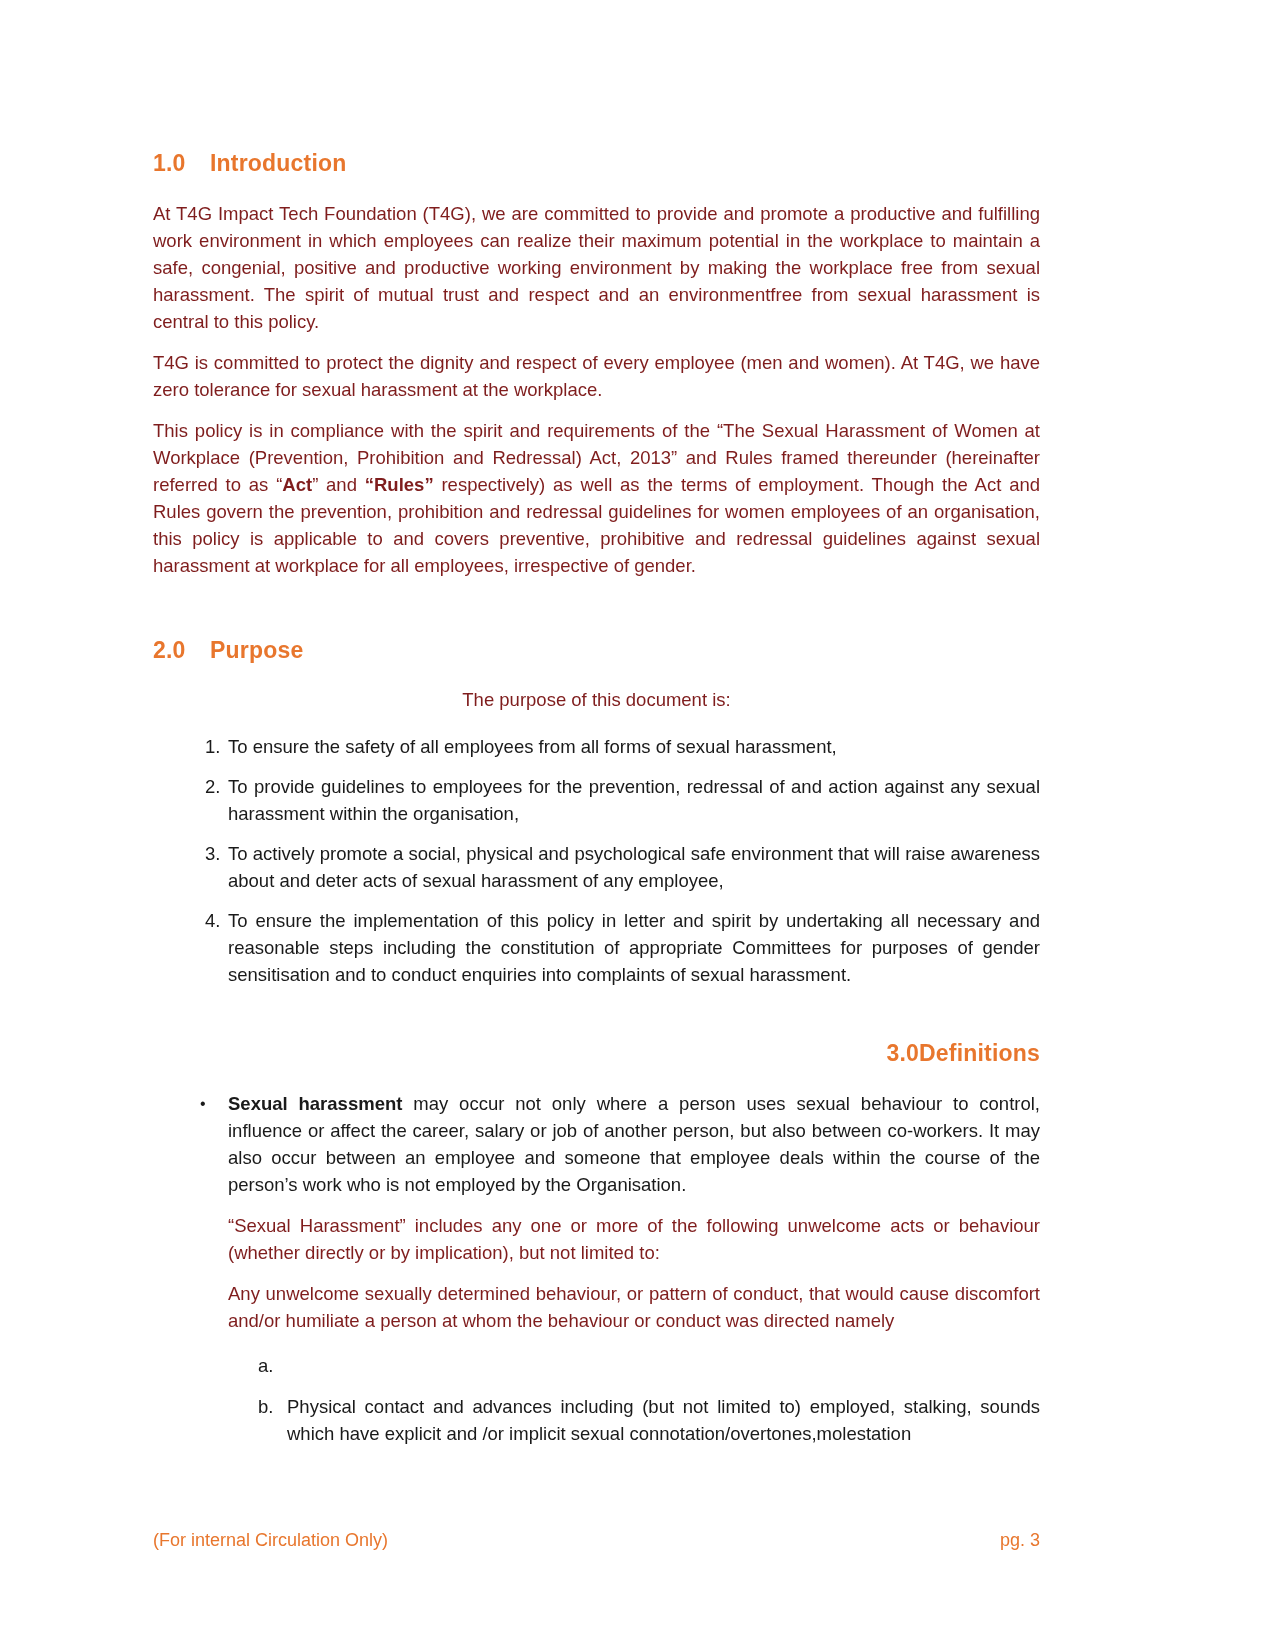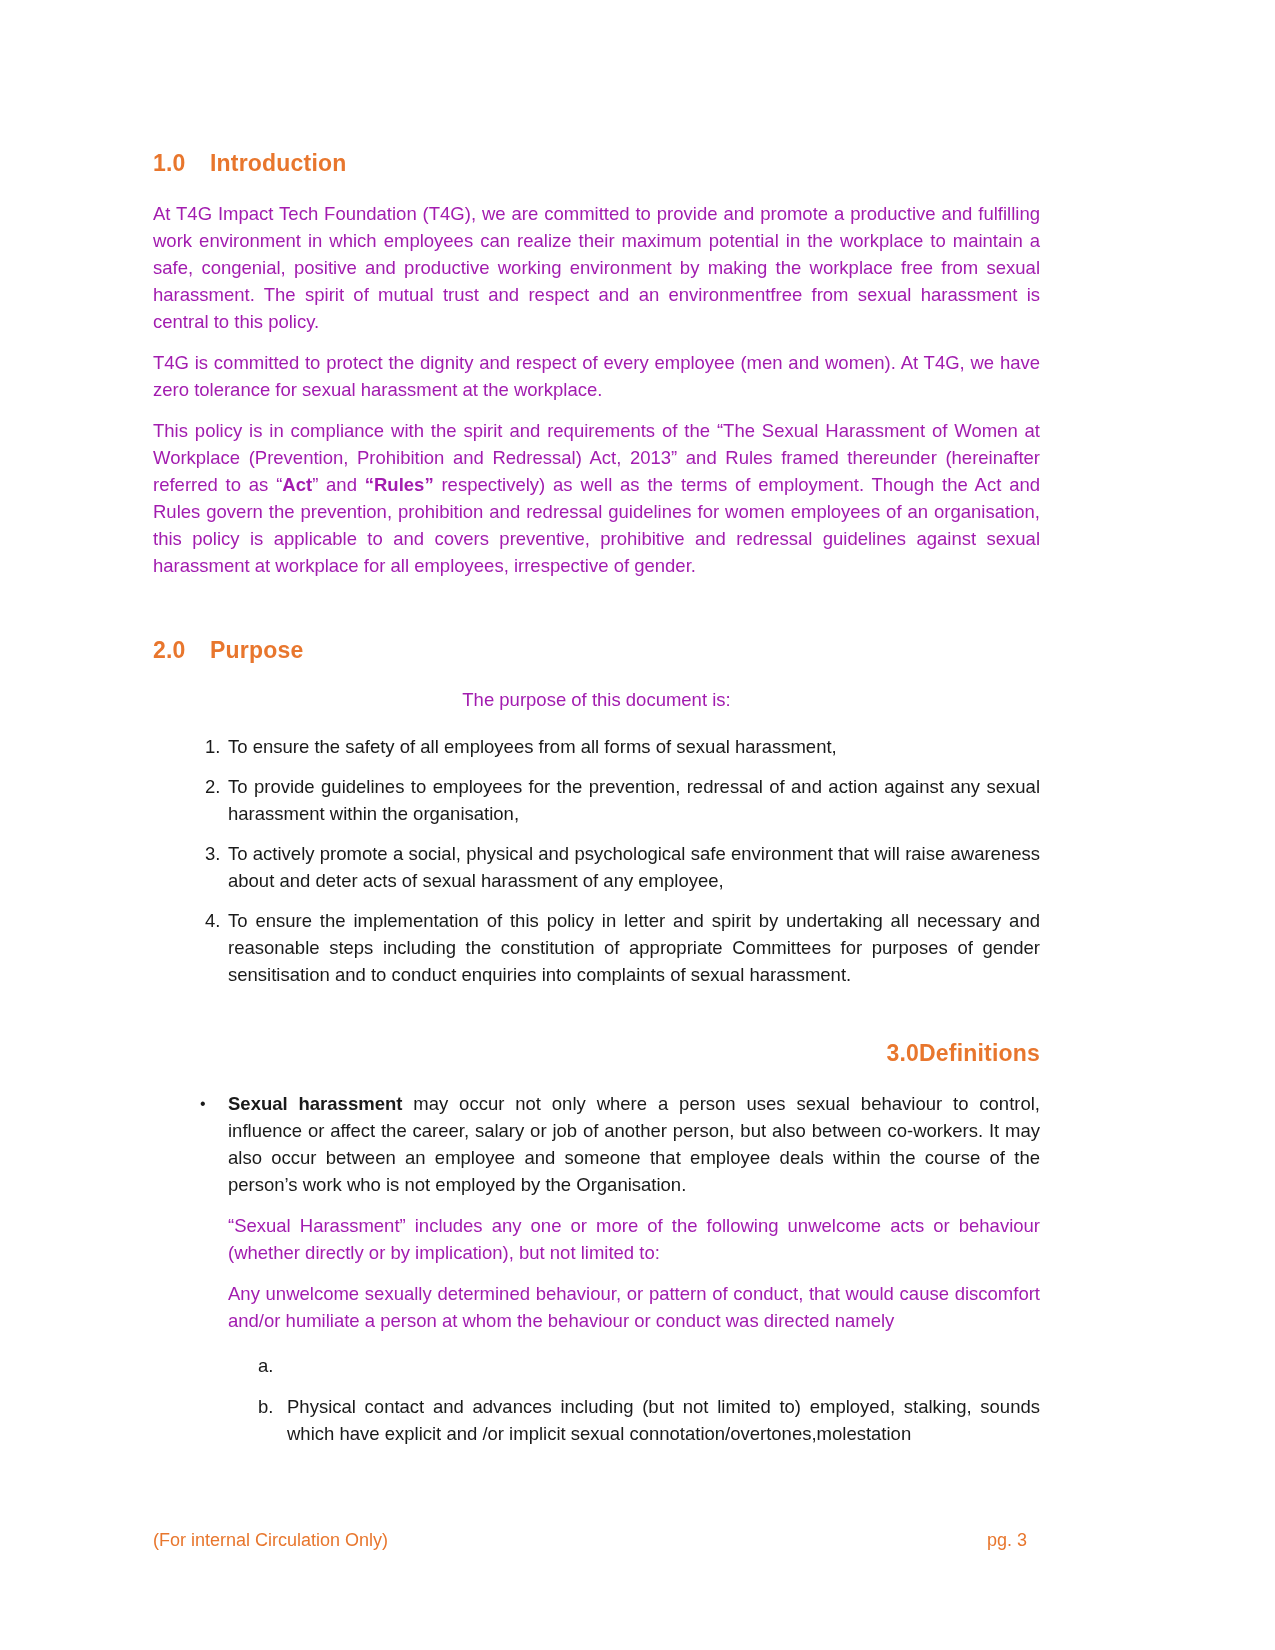--- a/index.html
+++ b/index.html
@@ -27,21 +27,21 @@
     letter-spacing: 0.2px;
   }
   .heading .h-num { display: inline-block; min-width: 57px; }
   .section-gap-1 { margin-top: 58px; }
   .section-gap-2 { margin-top: 52px; text-align: right; }
   p.body-text {
     font-size: 18.5px;
     line-height: 27px;
     text-align: justify;
     margin-bottom: 14px;
-    color: #a21caf;
+    color: #7f1d1d;
   }
   p.no-justify { text-align: center; }
   .num-list { list-style: none; margin: 20px 0 0 0; }
   .num-list li {
     display: flex;
     margin-bottom: 13px;
     font-size: 18.5px;
     line-height: 27px;
   }
   .num-list .li-num {
@@ -81,21 +81,21 @@
     flex: 0 0 auto;
     width: 29px;
     margin-left: 105px;
   }
   .sub-list .li-text { flex: 1 1 auto; text-align: justify; }
   b, .bold { font-weight: bold; }
   .footer {
     position: absolute;
     top: 1528px;
     left: 153px;
-    right: 248px;
+    right: 235px;
     display: flex;
     justify-content: space-between;
     color: #E8762D;
     font-size: 18px;
     line-height: 24px;
   }
 </style>
 </head>
 <body>
 

